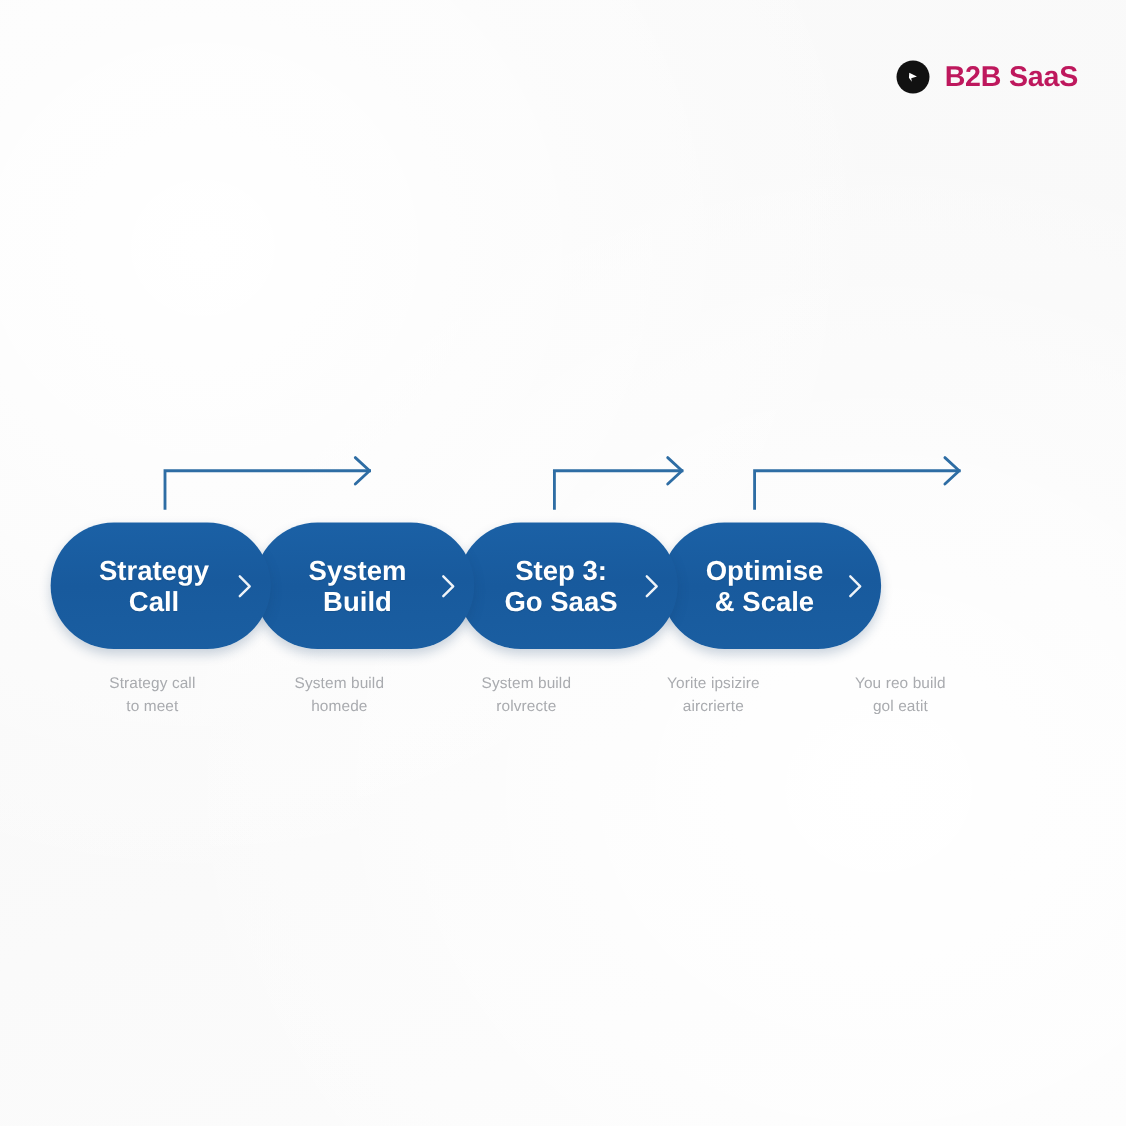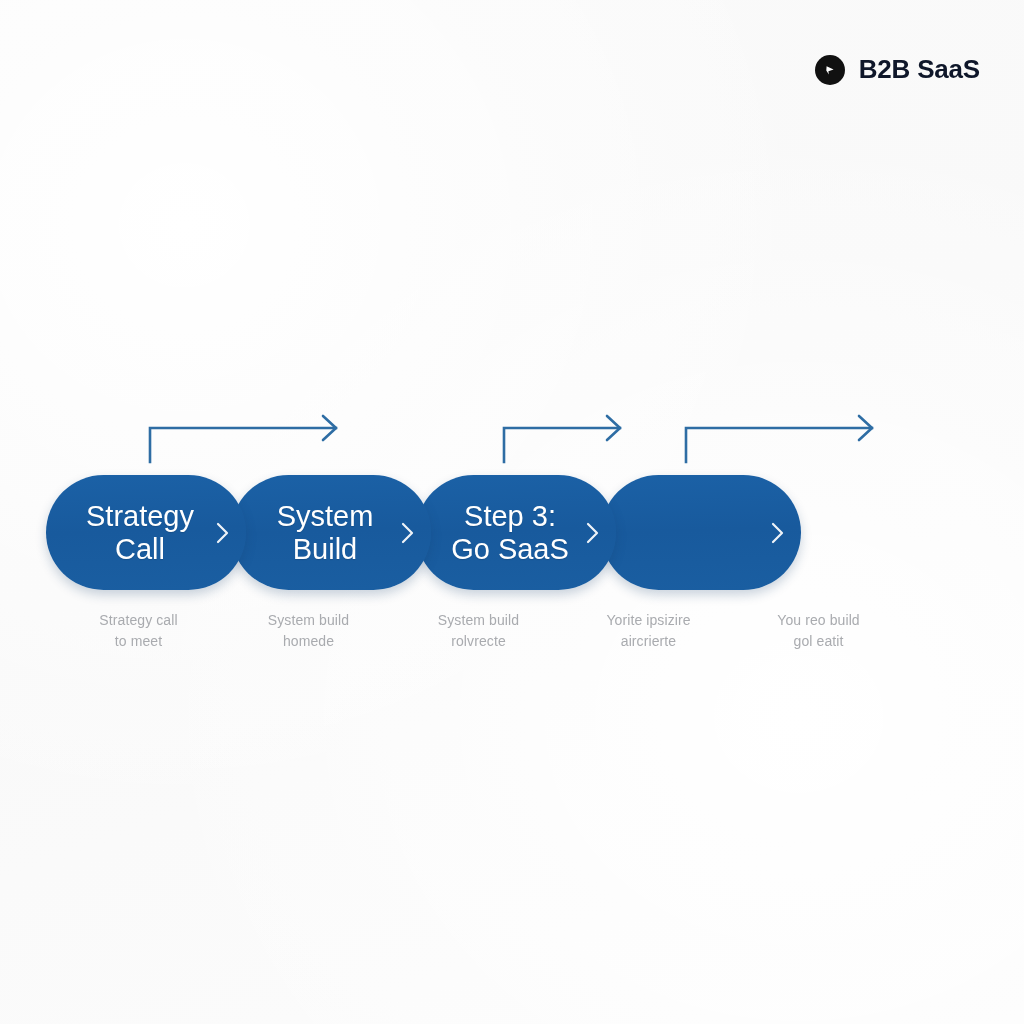--- a/index.html
+++ b/index.html
@@ -43,21 +43,21 @@
     background: #111111;
     display: flex;
     align-items: center;
     justify-content: center;
     flex: none;
   }
   .brand-mark svg { display: block; }
   .brand-name {
     font-size: 26px;
     font-weight: bold;
-    color: #0f172a;
+    color: #be185d;
     letter-spacing: -0.2px;
     white-space: nowrap;
   }
 
   
   .flow {
     position: absolute;
     left: 0;
     top: 400px;
     width: 1024px;
@@ -97,22 +97,22 @@
     padding: 0 30px 0 18px;
   }
   .pill:nth-child(1) { z-index: 5; }
   .pill:nth-child(2) { z-index: 4; }
   .pill:nth-child(3) { z-index: 3; }
   .pill:nth-child(4) { z-index: 2; }
   .pill:nth-child(5) { z-index: 1; margin-right: 0; }
 
   .pill-label {
     color: #ffffff;
-    font-size: 29px;
-    font-weight: normal;
+    font-size: 25px;
+    font-weight: bold;
     line-height: 1.12;
     text-align: center;
     white-space: pre-line;
     text-shadow: 0 1px 1px rgba(0,0,0,0.12);
   }
 
   .pill-chevron {
     position: absolute;
     right: 17px;
     top: 50%;
@@ -201,20 +201,22 @@
       <span class="pill-label">Step 3:
 Go SaaS</span>
       <span class="pill-chevron">
         <svg width="13" height="22" viewBox="0 0 13 22">
             <polyline points="2,2 11,11 2,20" fill="none" stroke="currentColor" stroke-width="2.2" stroke-linecap="round" stroke-linejoin="round"></polyline>
           </svg>
       </span>
     </div>
 
     <div class="pill">
+      <span class="pill-label">Optimise
+&amp; Scale</span>
       <span class="pill-chevron">
         <svg width="13" height="22" viewBox="0 0 13 22">
             <polyline points="2,2 11,11 2,20" fill="none" stroke="currentColor" stroke-width="2.2" stroke-linecap="round" stroke-linejoin="round"></polyline>
           </svg>
       </span>
     </div>
 
   </div>
 
   <div class="caption-row">

